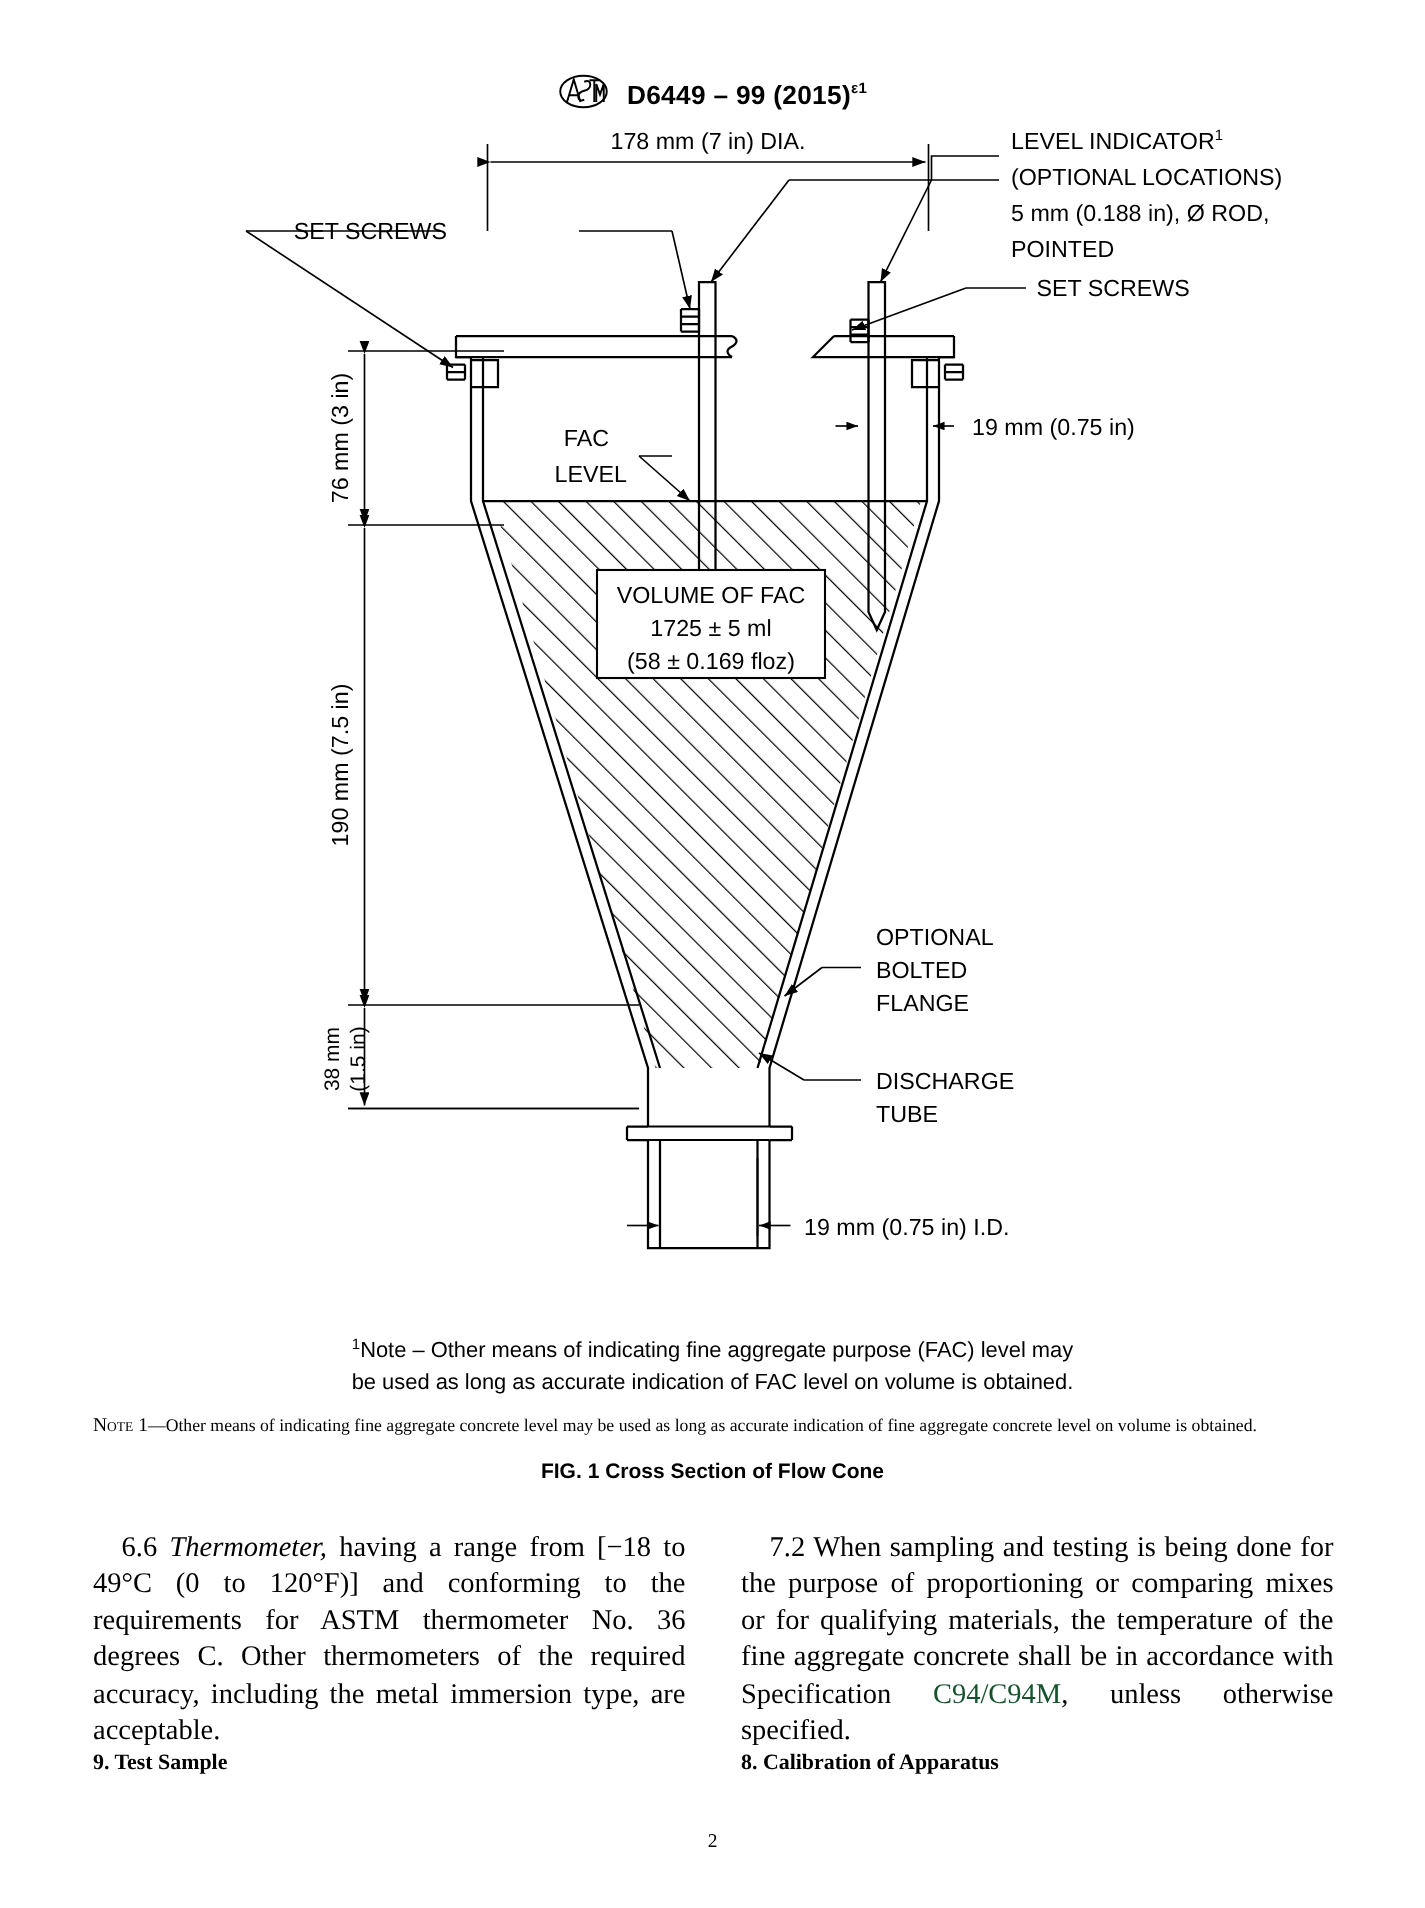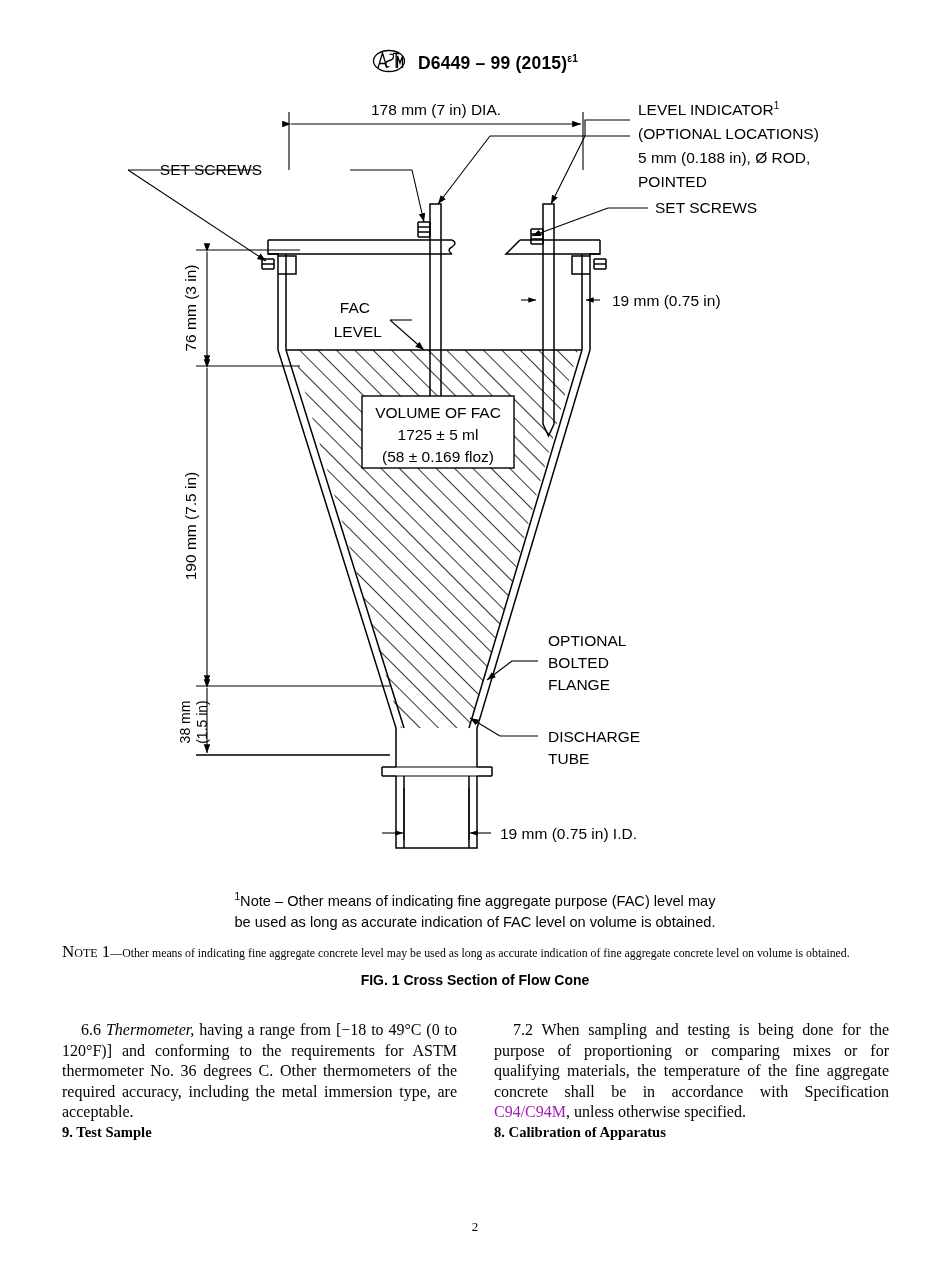--- a/index.html
+++ b/index.html
@@ -33,24 +33,25 @@
     font-weight: bold;
     font-size: 17.5px;
     letter-spacing: .2px;
     white-space: nowrap;
   }
   .doc-desig sup { font-size: 10px; }
 
   
   .figure-wrap {
     position: absolute;
-    top: 88px;
+    top: 72px;
     left: 0;
     width: 858px;
     height: 780px;
+    padding-left: 36px;
   }
   .figure-wrap svg { display: block; }
 
   
   .fig-footnote {
     position: absolute;
     top: 890px;
     left: 0;
     width: 950px;
     text-align: center;
@@ -64,21 +65,21 @@
     position: absolute;
     top: 941px;
     left: 62px;
     width: 828px;
     font-size: 11.8px;
     line-height: 1.33;
     text-align: justify;
   }
   .note-label {
     font-variant: small-caps;
-    font-size: 17px;
+    font-size: 13px;
   }
 
   .fig-caption {
     position: absolute;
     top: 972px;
     left: 0;
     width: 950px;
     text-align: center;
     font-family: "Liberation Sans", sans-serif;
     font-weight: bold;
@@ -89,37 +90,37 @@
   .columns {
     position: absolute;
     top: 1020px;
     left: 62px;
     width: 828px;
     display: flex;
     gap: 37px;
   }
   .col { width: 395px; }
   .para {
-    font-size: 16px;
+    font-size: 19px;
     line-height: 1.285;
     text-align: justify;
     text-indent: 19px;
     margin: 0 0 0 0;
     hyphens: manual;
   }
   .para + .para { margin-top: 0; }
   .sec-head {
     font-size: 14.6px;
     font-weight: bold;
     margin: 13px 0 6px 0;
     text-indent: 0;
     text-align: left;
   }
   .ital { font-style: italic; }
-  .xref { color: #a21caf; }
+  .xref { color: #14532d; }
 
   .page-num {
     position: absolute;
     top: 1219px;
     left: 0;
     width: 950px;
     text-align: center;
     font-size: 13px;
   }
 </style>

